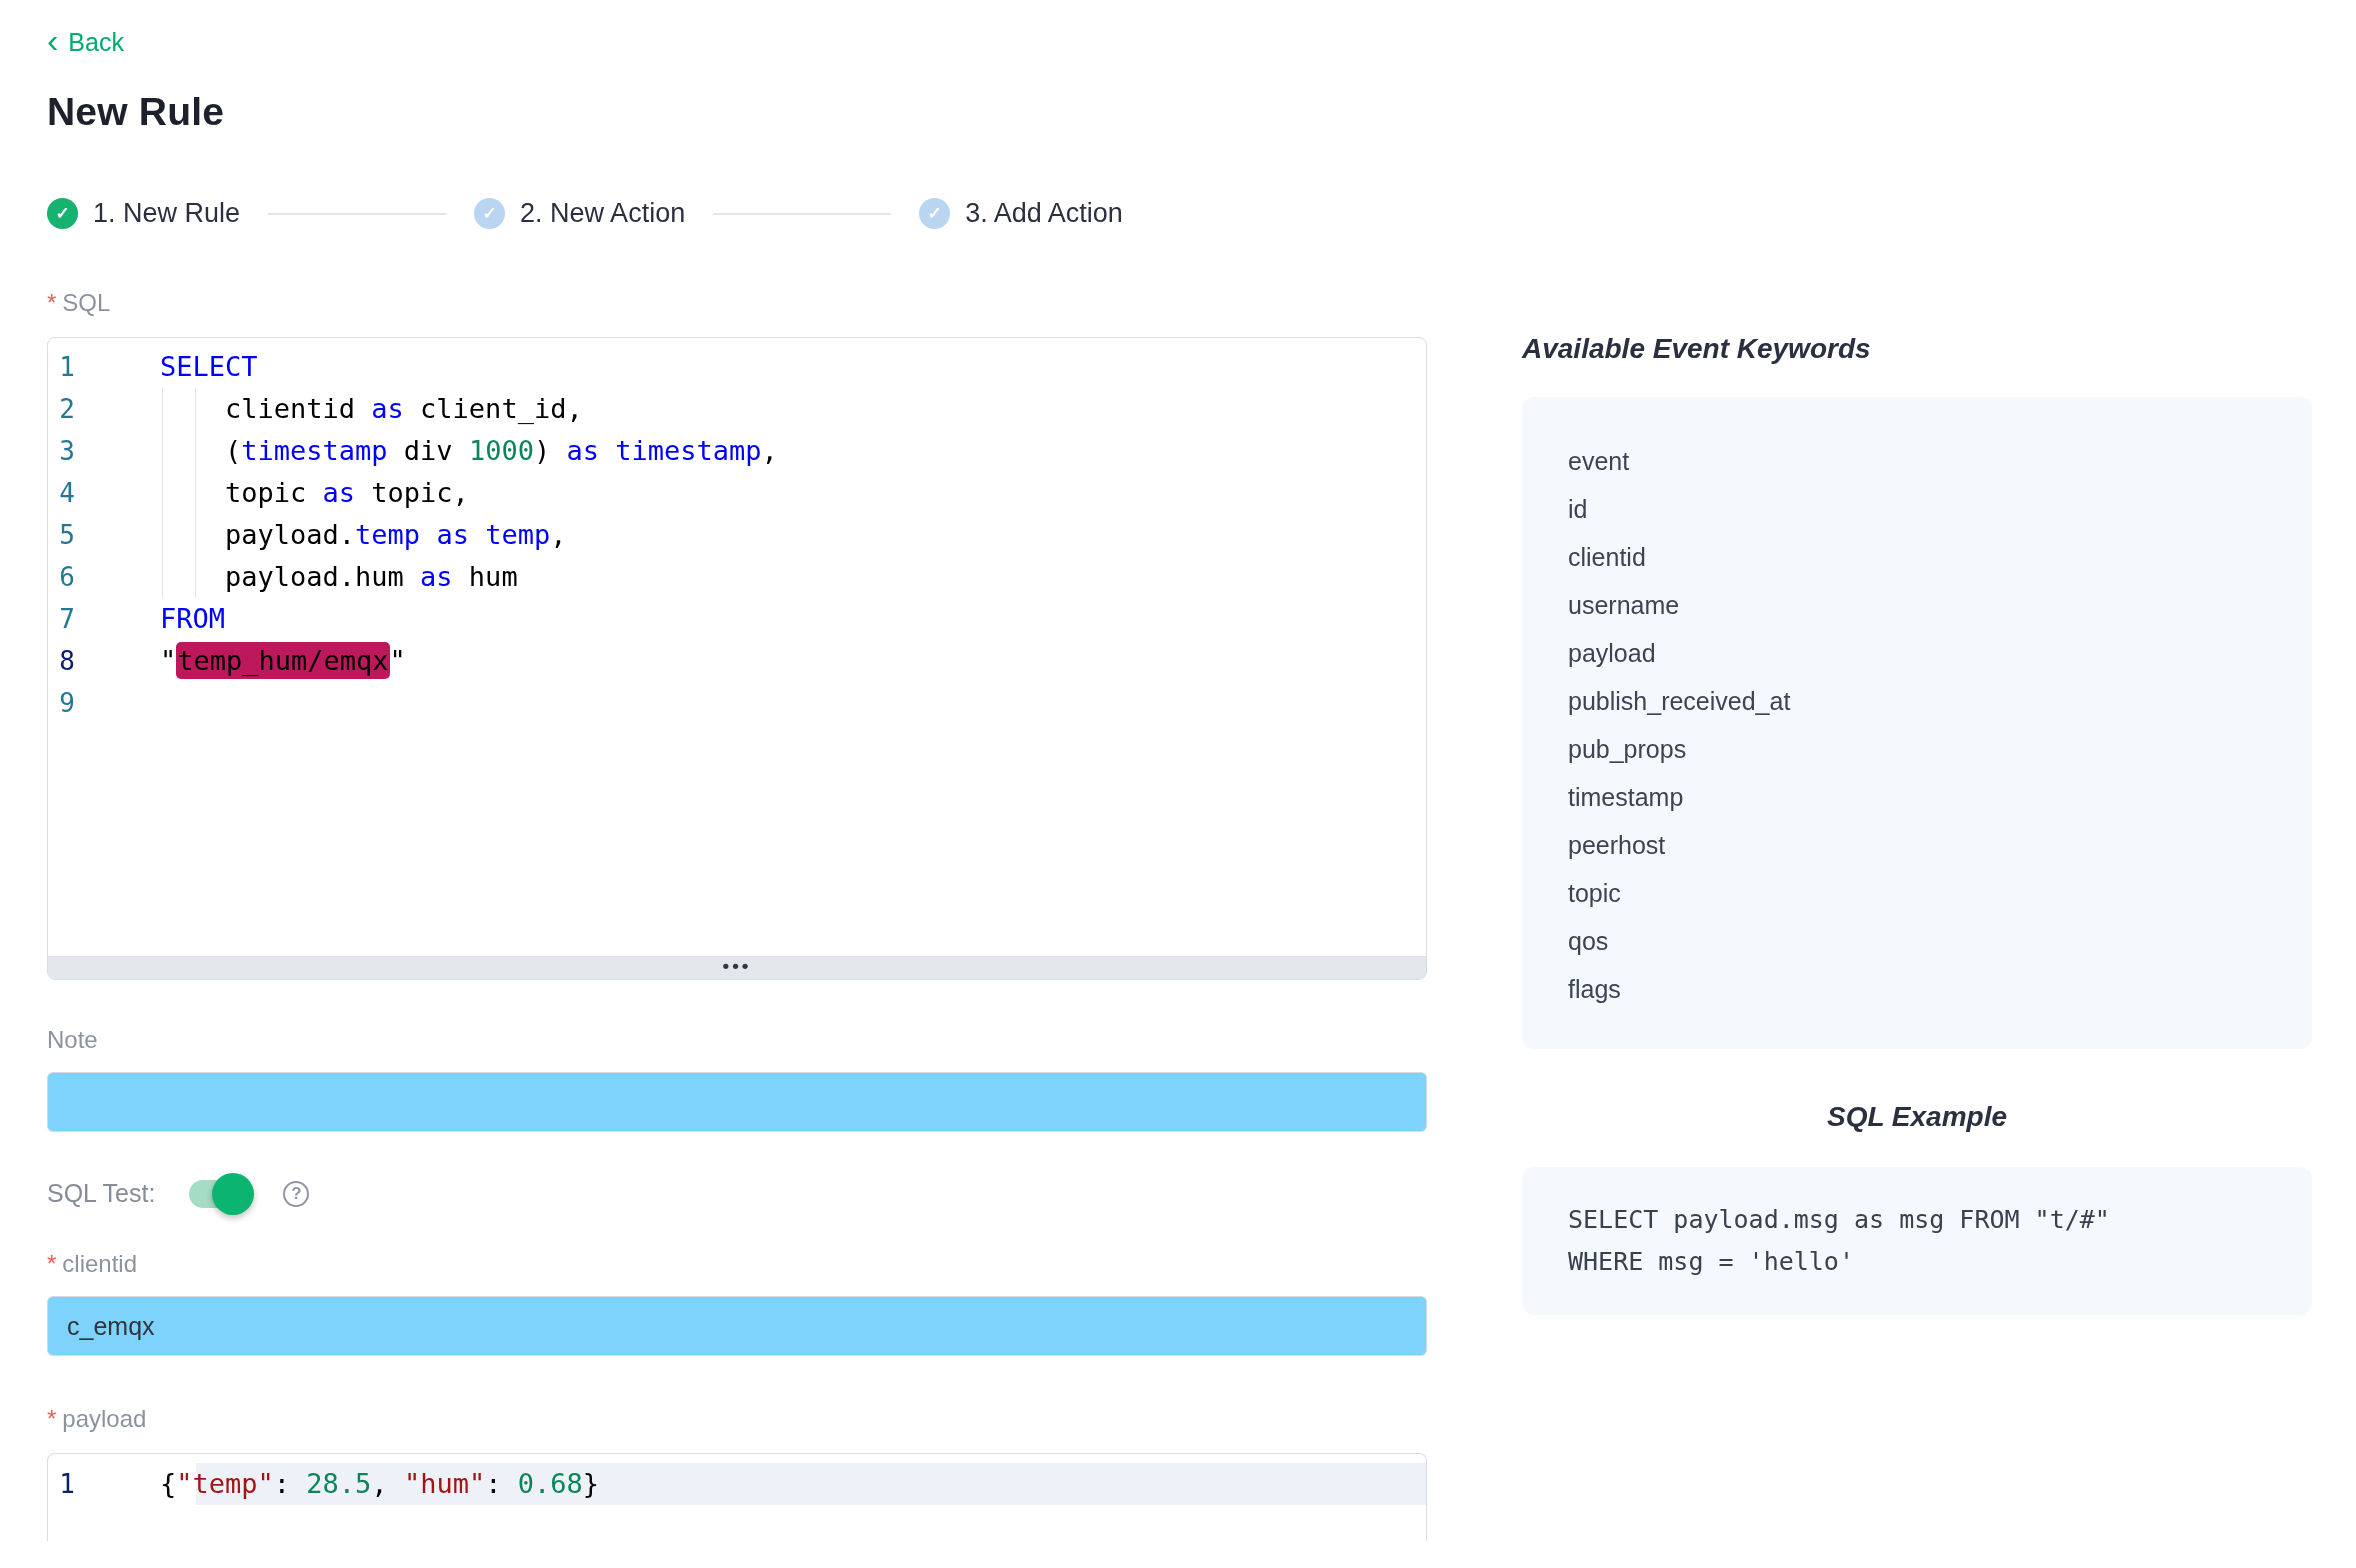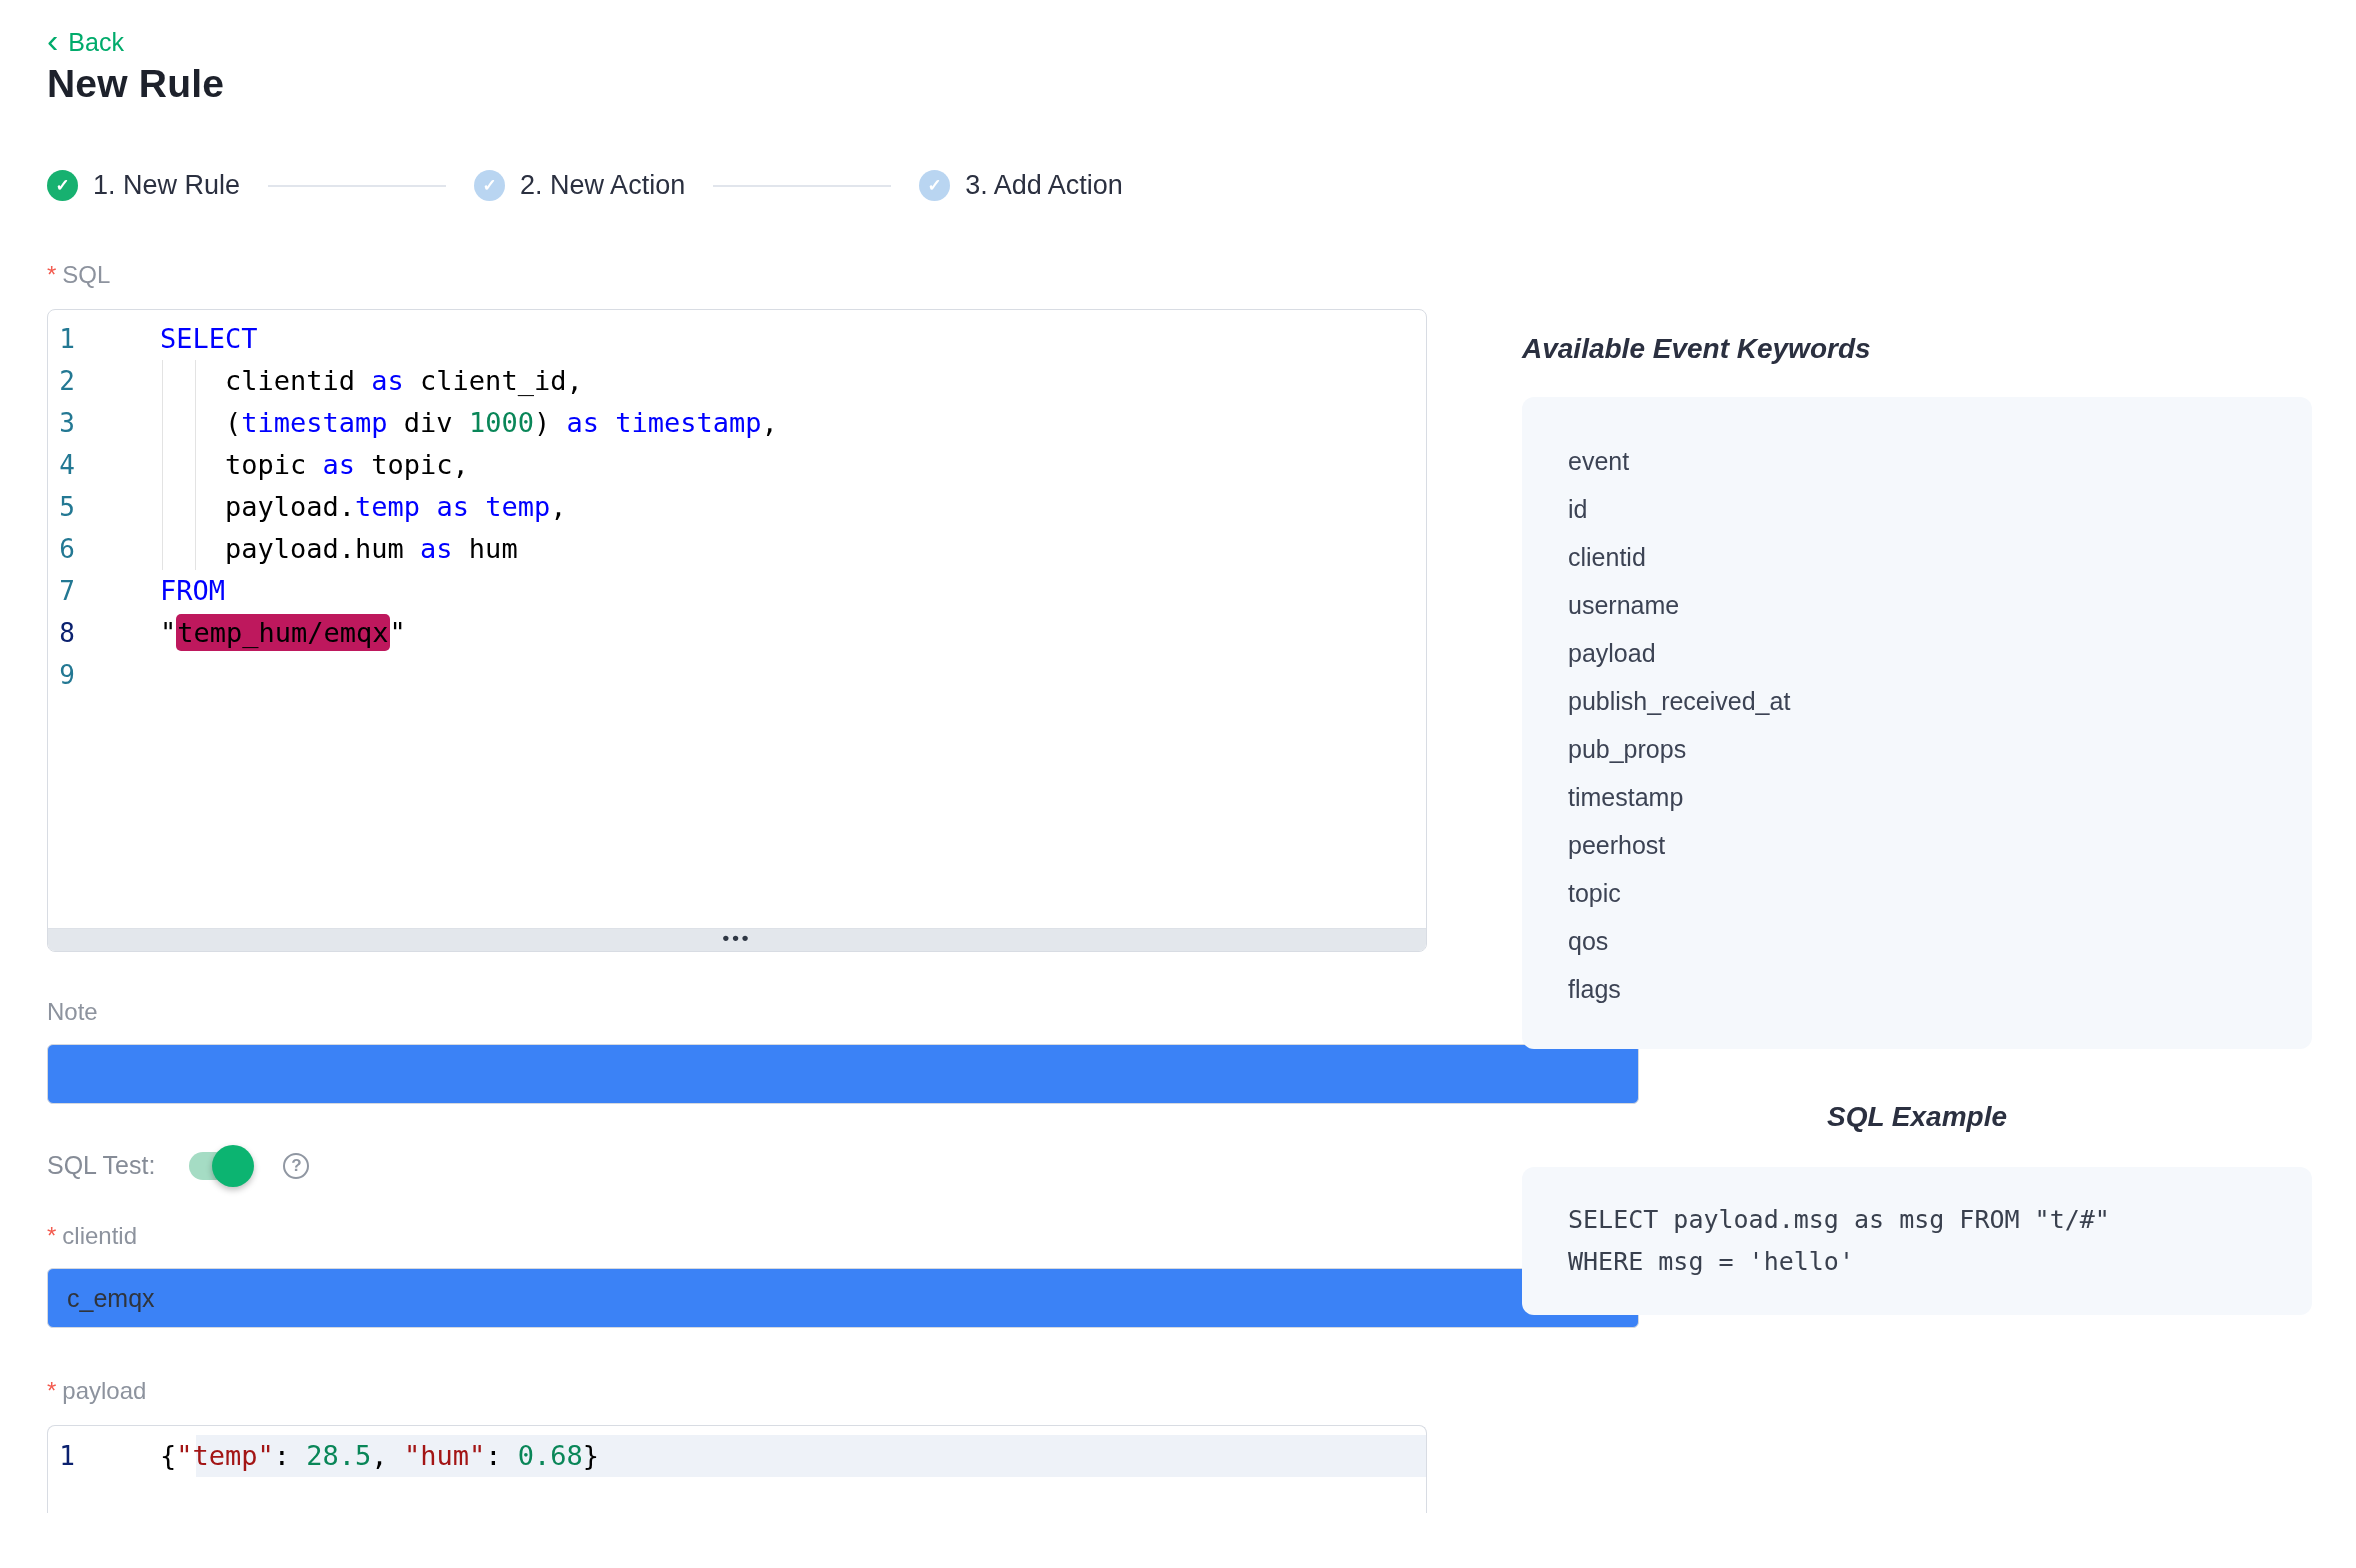--- a/index.html
+++ b/index.html
@@ -9,21 +9,21 @@
     background:#ffffff; color:#1d212b;
     position:relative; overflow:hidden;
   }
   .main-col { position:absolute; left:47px; top:0; width:1380px; }
   .side-col { position:absolute; left:1522px; top:333px; width:790px; }
 
   
   .back-link { display:inline-flex; align-items:center; gap:10px; margin-top:28px;
     color:#00ab6b; font-size:25px; font-weight:500; cursor:pointer; }
   .back-chevron { font-size:34px; line-height:25px; font-weight:400; transform:translateY(-2px); }
-  .page-title { margin-top:4px; font-size:39px; font-weight:700; color:#1d212b; letter-spacing:.2px; }
+  .page-title { margin-top:32px; font-size:39px; font-weight:700; color:#1d212b; letter-spacing:.2px; }
 
   
   .steps { margin-top:64px; display:flex; align-items:center; }
   .step { display:flex; align-items:center; gap:15px; }
   .step-icon { width:31px; height:31px; border-radius:50%; display:flex; align-items:center;
     justify-content:center; color:#fff; font-size:17px; font-weight:700; }
   .step.done .step-icon { background:#17b170; }
   .step.pending .step-icon { background:#b9d5f1; }
   .step-label { font-size:27px; color:#2b3040; font-weight:500; }
   .step-connector { width:178px; height:2px; background:#e1e5ec; margin:0 28px; }
@@ -57,23 +57,23 @@
   .resize-dots { color:#2f3744; font-size:19px; letter-spacing:3px; line-height:20px;
     transform:translateY(-2px); font-weight:700; }
 
   .payload-editor { border-bottom:none; border-radius:8px 8px 0 0; height:88px; }
   .payload-editor .editor-body { padding-top:9px; }
   .payload-editor .code-line.active .line-bg { position:absolute; left:148px; right:0; top:0;
     bottom:0; background:#eef2f8; }
   .payload-editor .code-cell { z-index:1; }
 
   
-  .text-input { margin-top:18px; width:1592px; height:60px; border:1px solid #d4d8df;
+  .text-input { margin-top:18px; width:1380px; height:60px; border:1px solid #d4d8df;
     border-radius:6px; font-size:25px; color:#2f343d; padding:0 19px; outline:none;
-    font-family:"Liberation Sans", sans-serif; background:#3b82f6; display:block; }
+    font-family:"Liberation Sans", sans-serif; background:#7dd3fc; display:block; }
 
   
   .sql-test-row { margin-top:47px; display:flex; align-items:center; }
   .sql-test-label { font-size:25px; color:#868c97; }
   .toggle { position:relative; width:62px; height:28px; border-radius:14px; background:#a5dcc4;
     margin-left:34px; cursor:pointer; }
   .toggle-knob { position:absolute; right:-3px; top:-7px; width:42px; height:42px;
     border-radius:50%; background:#0cb471; box-shadow:0 3px 6px rgba(0,0,0,.25); }
   .help-icon { width:26px; height:26px; border:2px solid #9097a2; border-radius:50%;
     margin-left:32px; display:flex; align-items:center; justify-content:center;

